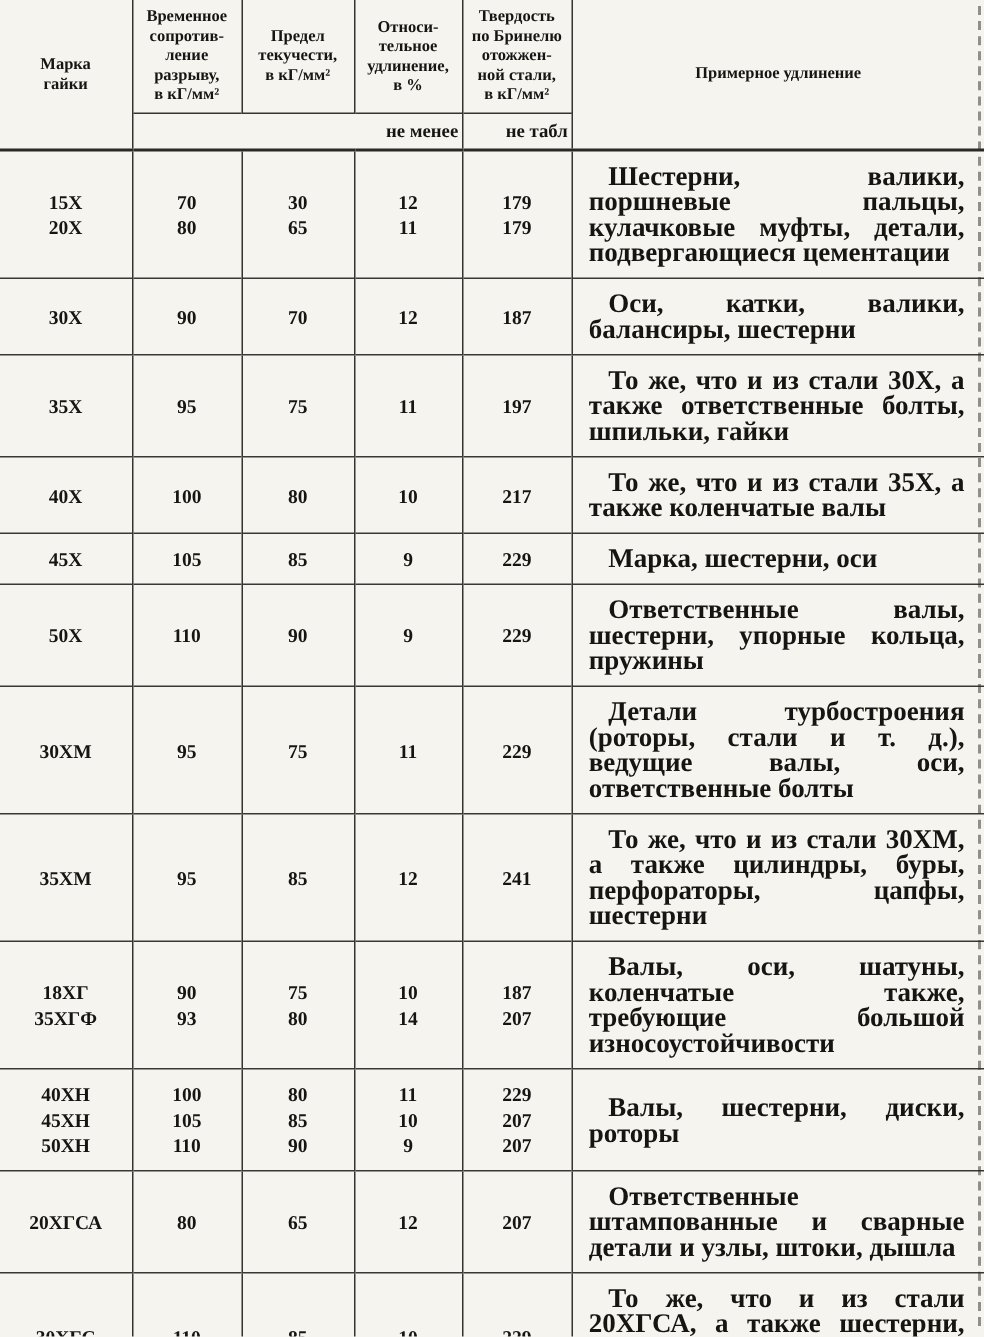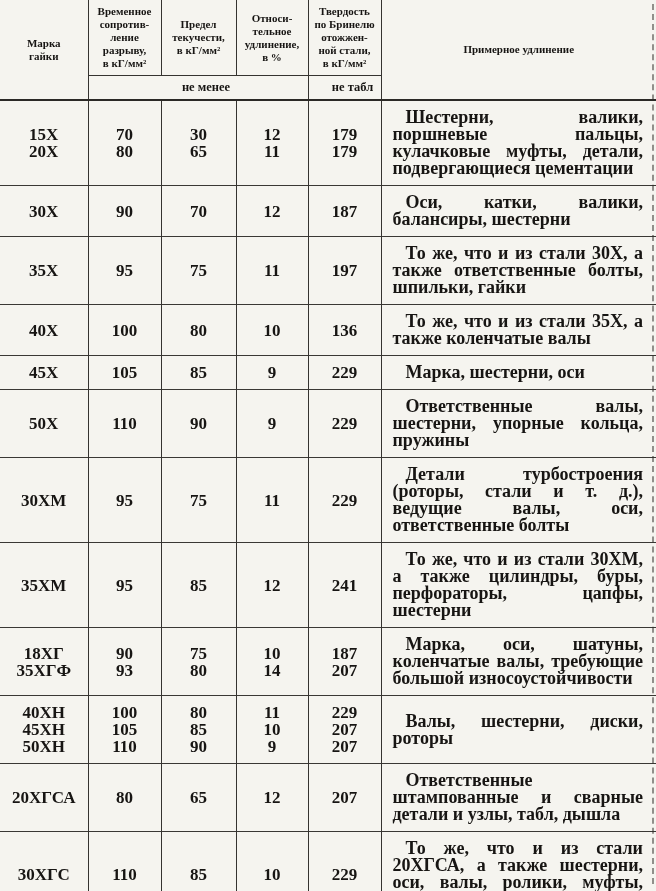--- a/index.html
+++ b/index.html
@@ -40,32 +40,33 @@
     vertical-align: middle;
     white-space: pre-line;
     padding: 5px 1px;
   }
   thead th.vline { border-left: 1.5px solid #353330; }
   thead tr.subhead th {
     border-top: 1.5px solid #353330;
     font-size: 12.5px;
     line-height: 14px;
     padding: 4px 2px 5px 18px;
+    text-align: right;
   }
 
   tbody td {
     border-top: 1.5px solid #3a3834;
     vertical-align: middle;
   }
   tbody tr:first-child td { border-top: 2px solid #2b2926; }
   tbody td + td { border-left: 1.5px solid #353330; }
 
   td.num {
     text-align: center;
-    font-size: 17px;
+    font-size: 13px;
     line-height: 17px;
     white-space: pre-line;
     padding: 8px 2px;
   }
   td.purpose {
     font-size: 18px;
     line-height: 17px;
     text-align: justify;
     text-indent: 13px;
     padding: 8px 13px 8px 11px;
@@ -161,21 +162,21 @@
           <td class="num">75</td>
           <td class="num">11</td>
           <td class="num">197</td>
           <td class="purpose">То же, что и из стали 30Х, а также ответственные болты, шпильки, гайки</td>
         </tr>
         <tr>
           <td class="num">40Х</td>
           <td class="num">100</td>
           <td class="num">80</td>
           <td class="num">10</td>
-          <td class="num">136</td>
+          <td class="num">217</td>
           <td class="purpose">То же, что и из стали 35Х, а также коленчатые валы</td>
         </tr>
         <tr>
           <td class="num">45Х</td>
           <td class="num">105</td>
           <td class="num">85</td>
           <td class="num">9</td>
           <td class="num">229</td>
           <td class="purpose">Марка, шестерни, оси</td>
         </tr>
@@ -207,21 +208,21 @@
           <td class="num">18ХГ
 35ХГФ</td>
           <td class="num">90
 93</td>
           <td class="num">75
 80</td>
           <td class="num">10
 14</td>
           <td class="num">187
 207</td>
-          <td class="purpose">Марка, оси, шатуны, коленчатые валы, требующие большой износоустойчивости</td>
+          <td class="purpose">Валы, оси, шатуны, коленчатые также, требующие большой износоустойчивости</td>
         </tr>
         <tr>
           <td class="num">40ХН
 45ХН
 50ХН</td>
           <td class="num">100
 105
 110</td>
           <td class="num">80
 85
@@ -233,21 +234,21 @@
 207
 207</td>
           <td class="purpose">Валы, шестерни, диски, роторы</td>
         </tr>
         <tr>
           <td class="num">20ХГСА</td>
           <td class="num">80</td>
           <td class="num">65</td>
           <td class="num">12</td>
           <td class="num">207</td>
-          <td class="purpose">Ответственные штампованные и сварные детали и узлы, табл, дышла</td>
+          <td class="purpose">Ответственные штампованные и сварные детали и узлы, штоки, дышла</td>
         </tr>
         <tr>
           <td class="num">30ХГС</td>
           <td class="num">110</td>
           <td class="num">85</td>
           <td class="num">10</td>
           <td class="num">229</td>
           <td class="purpose">То же, что и из стали 20ХГСА, а также шестерни, оси, валы, ролики, муфты, гайки, болты</td>
         </tr>
       </tbody>

